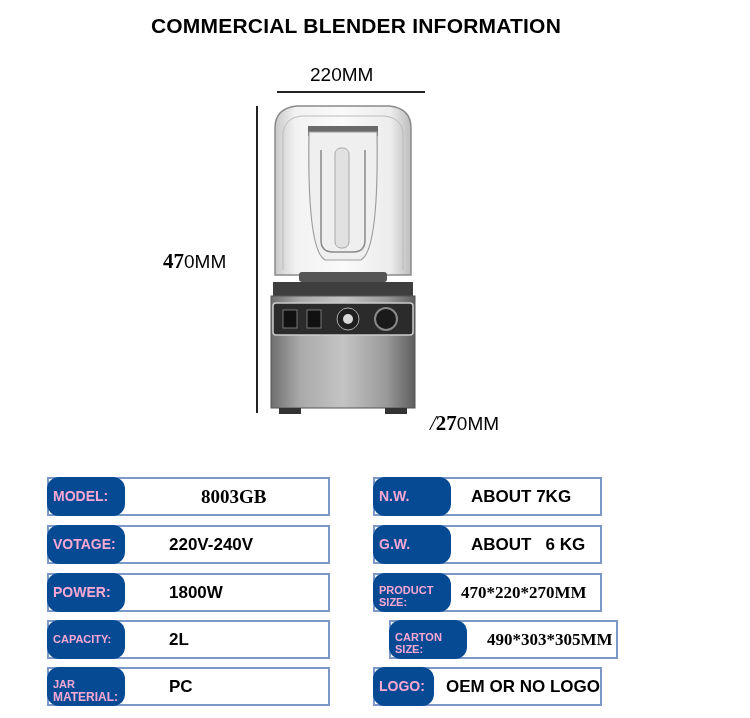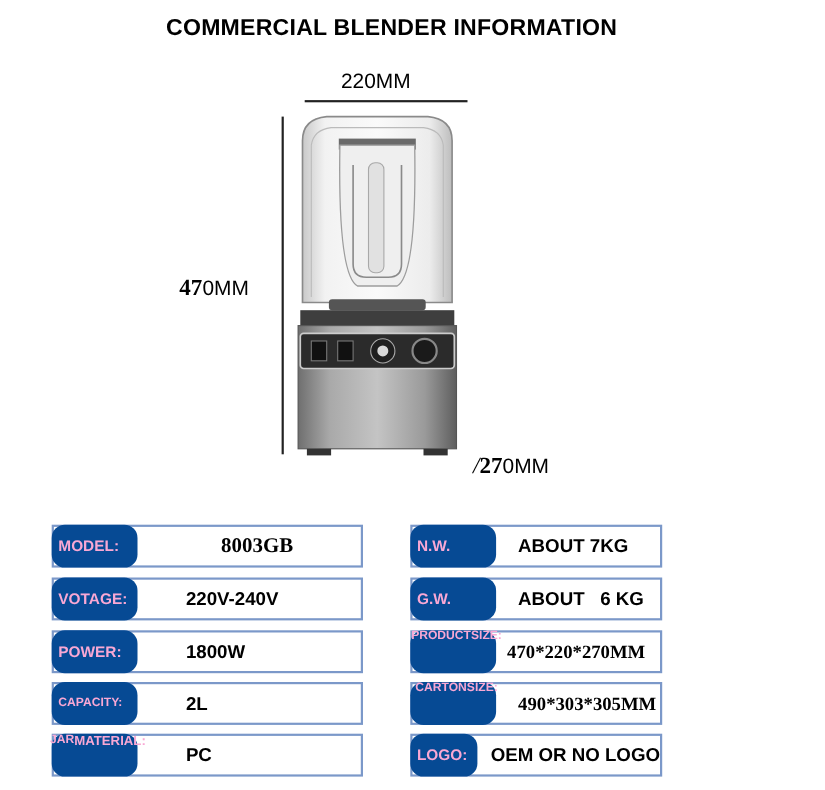--- a/index.html
+++ b/index.html
@@ -30,21 +30,21 @@
   }
   .spec-row.left { left: 47px; width: 283px; }
   .spec-row.right { left: 373px; width: 229px; }
   .spec-label {
     width: 78px; height: 100%; background: #064a94; color: #f9a8d4;
     font-family: "Liberation Sans", sans-serif; font-weight: bold;
     display: flex; align-items: center; padding-left: 6px; font-size: 14px; line-height: 1.05;
     margin: -2px 0 -2px -2px; height: calc(100% + 4px); border-radius: 12px;
   }
   .spec-label.small { font-size: 11px; align-items: center; }
-  .spec-label.small-top { font-size: 11px; align-items: flex-start; padding-top: 0; flex-direction: row; justify-content: center; }
+  .spec-label.small-top { font-size: 11px; align-items: flex-start; padding-top: 12px; flex-direction: column; justify-content: flex-start; }
   .spec-value {
     flex: 1; display: flex; align-items: center; padding-left: 44px;
     font-family: "Liberation Sans", sans-serif; font-weight: bold; font-size: 17px; white-space: pre;
   }
   .spec-value.serif { font-family: "Liberation Serif", serif; font-size: 19px; margin-left: 32px; }
   .spec-value.serif-sm { font-family: "Liberation Serif", serif; font-size: 17px; padding-left: 10px; }
 </style>
 </head>
 <body>
 
@@ -131,21 +131,21 @@
   <div class="spec-label">G.W.</div>
   <div class="spec-value" style="padding-left:20px;">ABOUT   6 KG</div>
 </div>
 <div class="spec-row right" style="top:573px;">
   <div class="spec-label small-top" style="align-items:flex-start;">
     <span>PRODUCT</span>
     <span>SIZE:</span>
   </div>
   <div class="spec-value serif-sm">470*220*270MM</div>
 </div>
-<div class="spec-row right" style="top:620px;">
+<div class="spec-row right" style="top:620px;margin-left:16px;">
   <div class="spec-label small-top" style="align-items:flex-start;">
     <span>CARTON</span>
     <span>SIZE:</span>
   </div>
   <div class="spec-value serif-sm" style="padding-left:20px;">490*303*305MM</div>
 </div>
 <div class="spec-row right" style="top:667px;">
   <div class="spec-label">LOGO:</div>
   <div class="spec-value" style="padding-left:12px;">OEM OR NO LOGO</div>
 </div>

